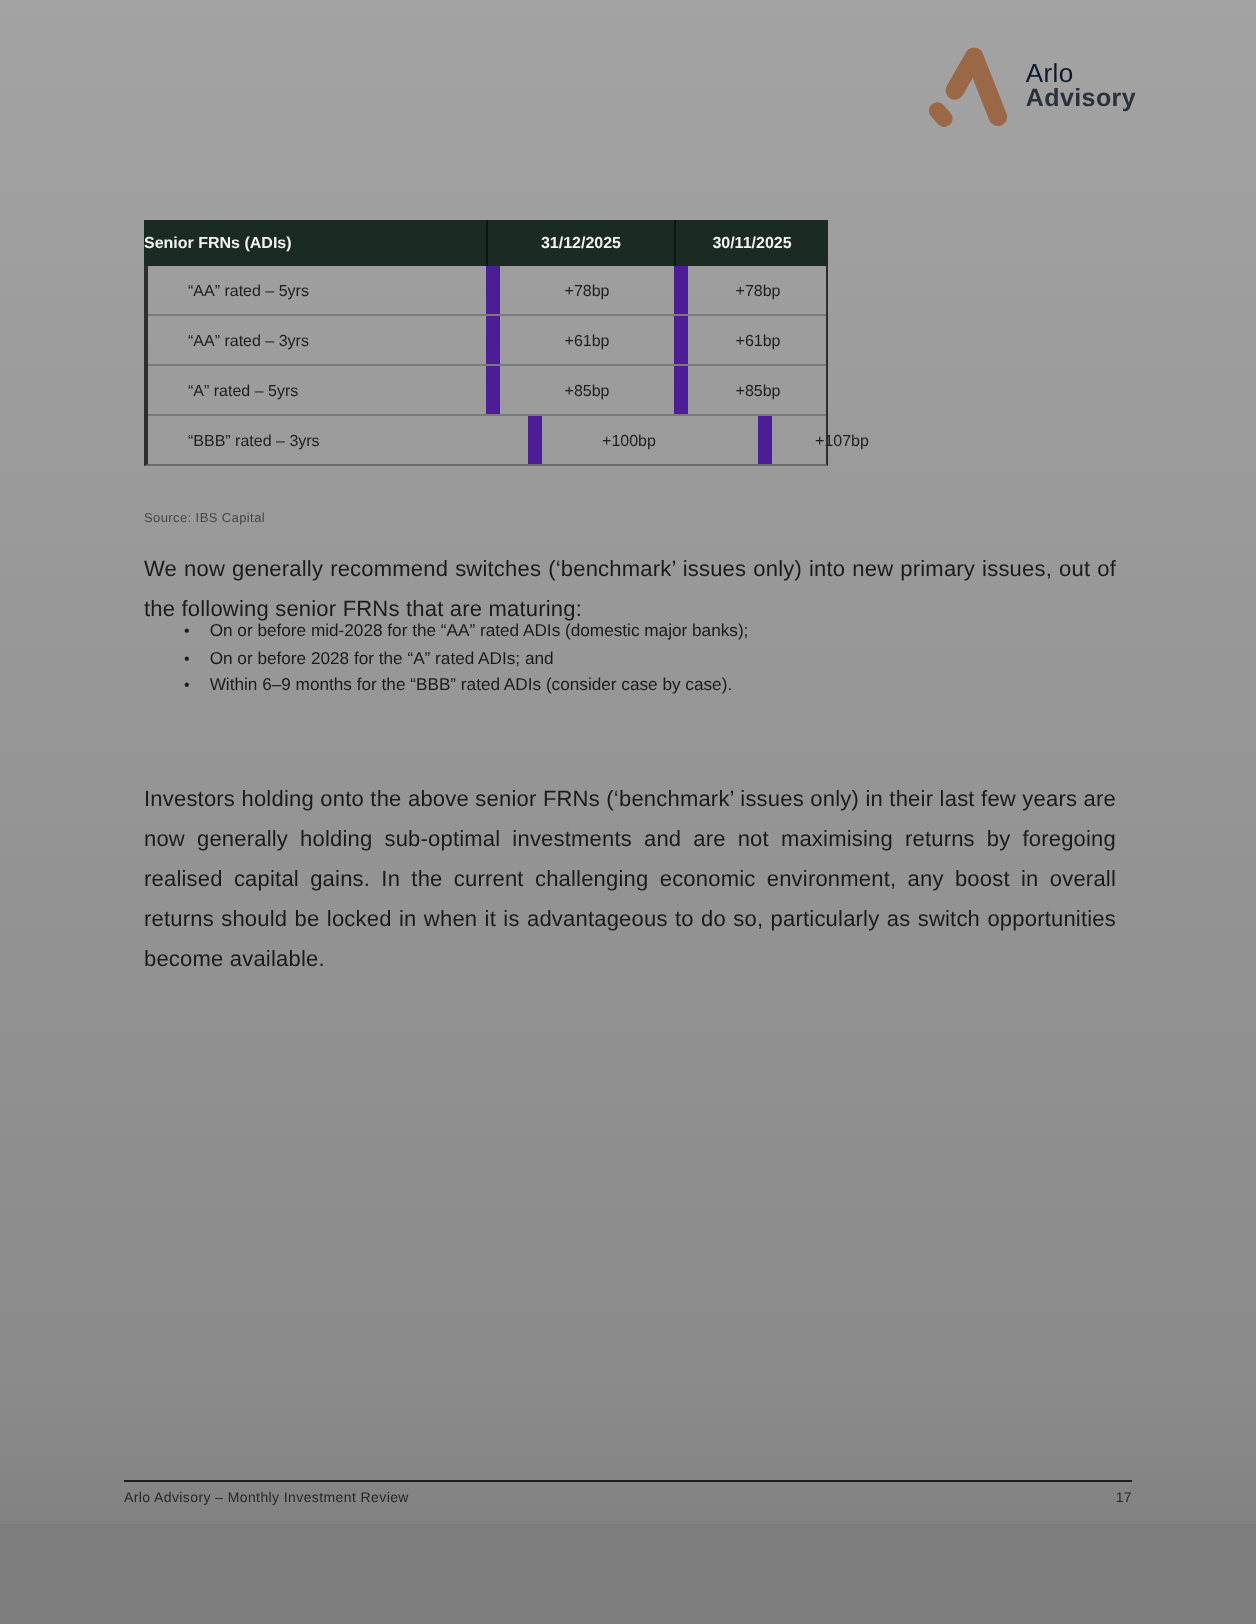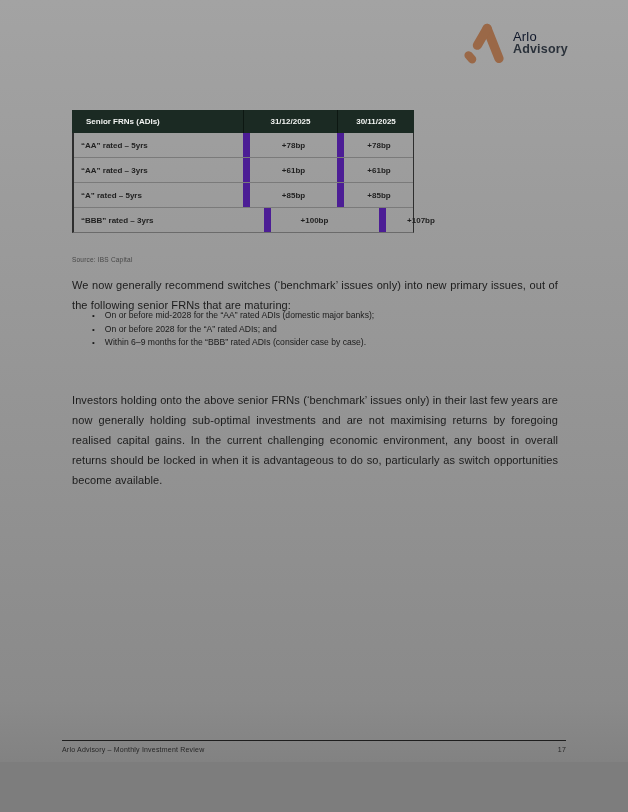--- a/index.html
+++ b/index.html
@@ -21,30 +21,30 @@
   .logo-name{font-size:13px;font-weight:400;color:#0f172a;letter-spacing:.2px;}
   .logo-suffix{font-size:12.5px;font-weight:700;color:#2a313a;letter-spacing:.2px;}
 
   
   .frn-table{position:absolute;left:72px;top:110px;width:342px;font-size:8px;}
   .t-head{
     display:grid;grid-template-columns:171px 94px 77px;
     background:#1b2a23;color:#f2f4f2;font-weight:700;
     height:23px;align-items:center;
   }
-  .t-head .c{padding:0 14px;}
+  .t-head .c{padding:0 0;}
   .t-head .c.num{border-left:1px solid #0d1712;height:100%;display:flex;align-items:center;justify-content:center;}
   .t-body{border-left:2px solid #2e2e2e;border-right:1px solid #2e2e2e;border-bottom:1px solid #6b6b6b;}
   .t-row{
     display:grid;grid-template-columns:169px 94px 77px;
     height:24px;align-items:center;color:#1f1f1f;
     border-bottom:1px solid #7a7a7a;
   }
   .t-row:last-child{border-bottom:none;gap:21px;}
-  .t-row .c{padding:0 7px;font-weight:bold;}
+  .t-row .c{padding:0 20px;}
   .t-row .c.num{text-align:center;border-left:7px solid #4c1d95;height:100%;display:flex;align-items:center;justify-content:center;}
   .t-source{position:absolute;left:72px;top:256px;font-size:6.5px;color:#474747;letter-spacing:.2px;}
 
   
   .para{
     position:absolute;left:72px;width:486px;
     font-size:11px;line-height:20px;color:#1b1b1b;
     text-align:justify;letter-spacing:.1px;
   }
   .p1{top:275px;}

